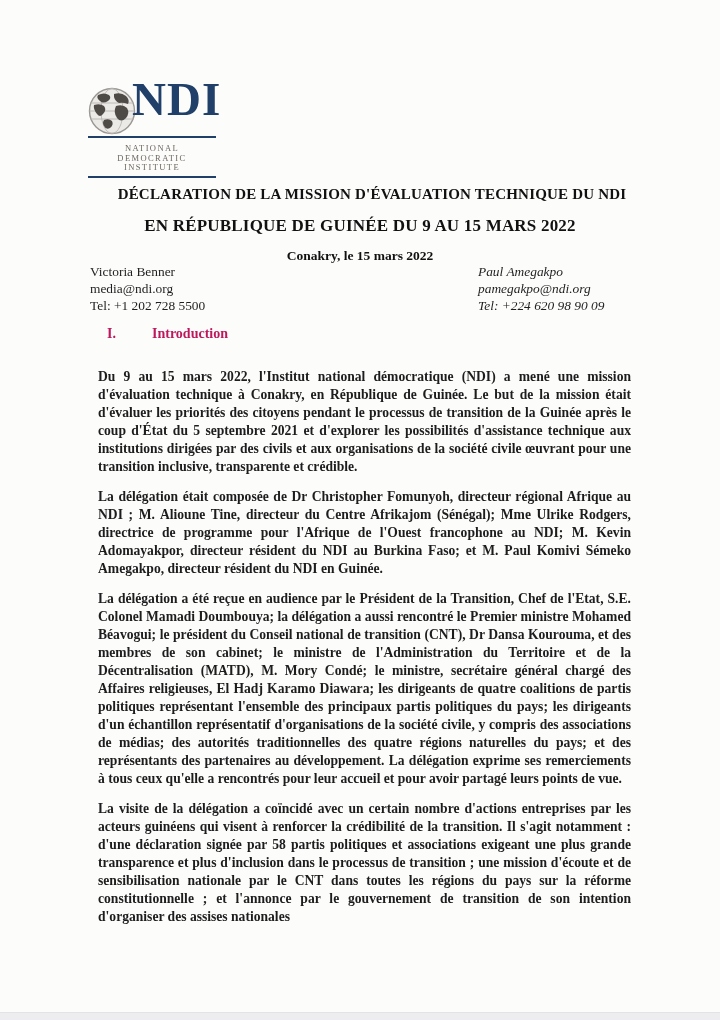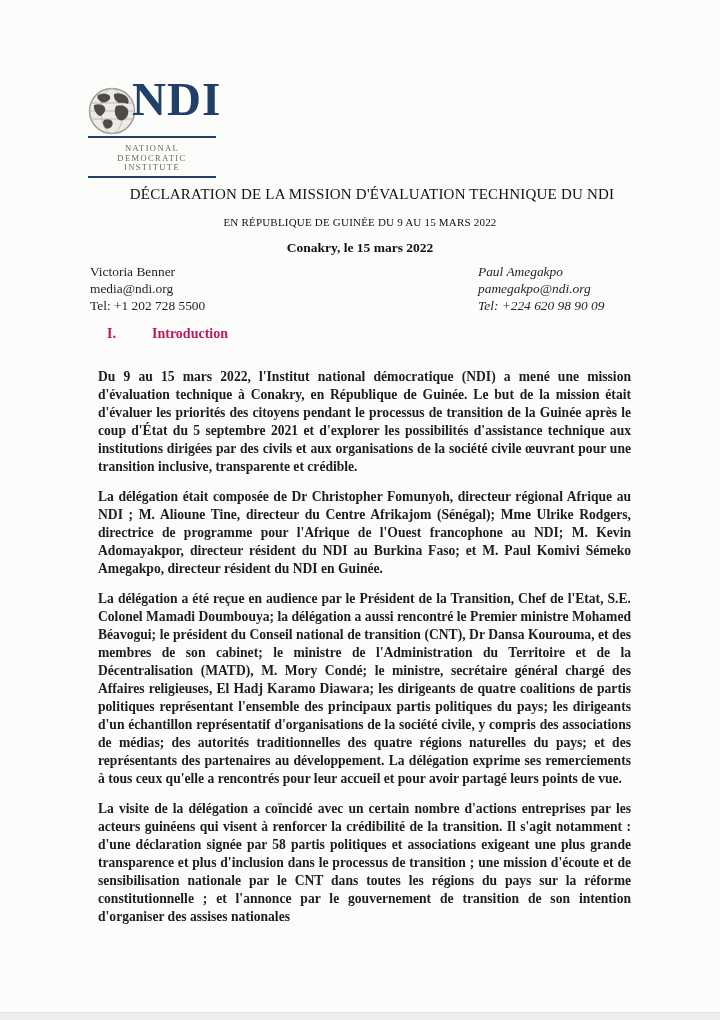--- a/index.html
+++ b/index.html
@@ -35,22 +35,22 @@
     font-size:8.5px;letter-spacing:1.4px;line-height:9.5px;
     padding:6px 0 3px 0;
   }
   .logo-name div{white-space:nowrap;}
 
   
   .title-block{
     position:absolute;left:0;top:186px;width:720px;
     text-align:center;color:#111;
   }
-  .title-line1{font-size:15px;font-weight:normal;letter-spacing:.2px;padding-left:24px;}
-  .title-line2{font-size:11px;font-weight:normal;margin-top:13px;letter-spacing:.2px;}
+  .title-line1{font-size:15px;font-weight:bold;letter-spacing:.2px;padding-left:24px;}
+  .title-line2{font-size:17px;font-weight:bold;margin-top:13px;letter-spacing:.2px;}
   .title-date{font-size:13.5px;font-weight:bold;margin-top:12px;}
 
   
   .contacts{
     position:absolute;left:90px;top:263px;width:541px;height:54px;
     font-size:13.4px;line-height:17px;
   }
   .contact-left{position:absolute;left:0;top:0;}
   .contact-right{position:absolute;left:388px;top:0;font-style:italic;}
 

